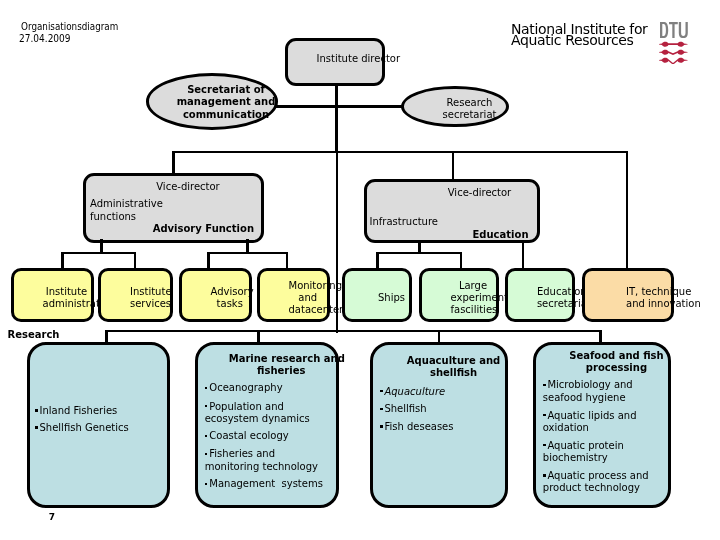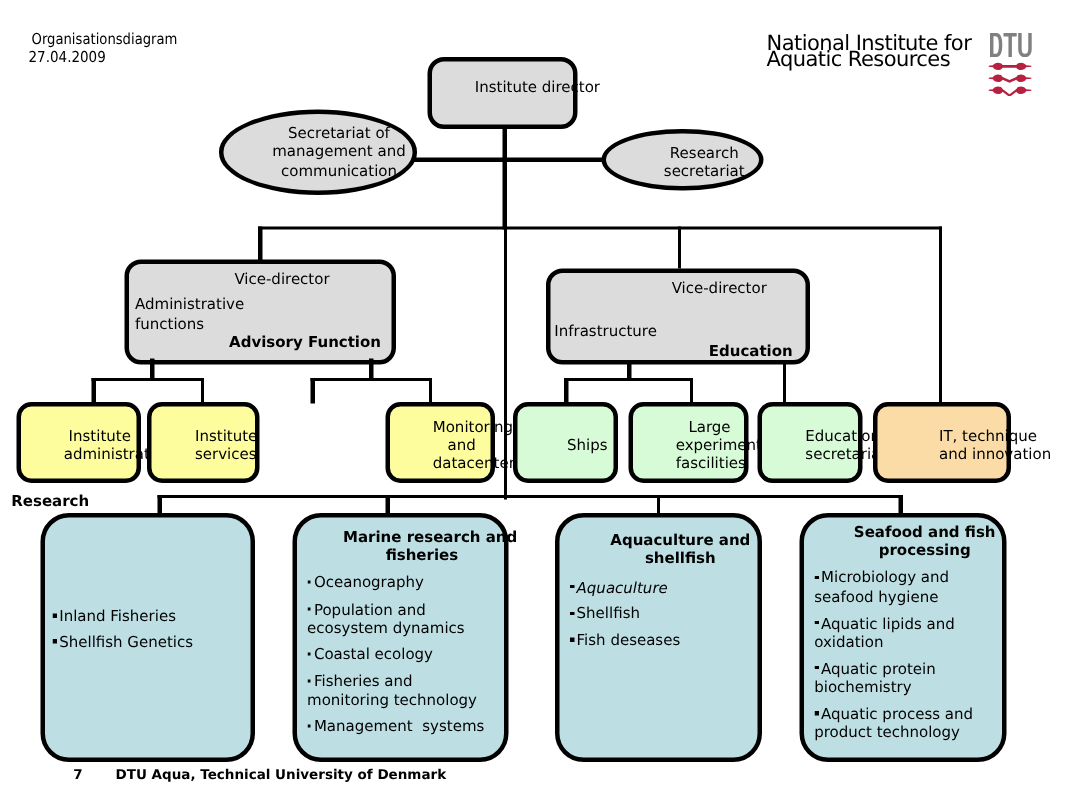--- a/index.html
+++ b/index.html
@@ -71,21 +71,21 @@
   <div class="vl" style="left:172px;top:150.5px;width:2.5px;height:24px;"></div>
   <div class="vl" style="left:451.5px;top:150.5px;width:2.5px;height:28px;"></div>
   <div class="vl" style="left:625.5px;top:150.5px;width:2.5px;height:118px;"></div>
   <div class="vl" style="left:335.5px;top:150.5px;width:2.5px;height:182px;"></div>
 
   <div class="node grey" style="left:284.5px;top:37.5px;width:100px;height:48.5px;">
     <div class="txt ctr" style="left:0;right:0;top:12.5px;">Institute director</div>
   </div>
 
   <div class="ell" style="left:145.5px;top:73px;width:132px;height:56.5px;">
-    <div class="txt ctr" style="left:-3px;right:-3px;top:8.2px;">Secretariat of
+    <div class="txt ctr" style="left:-3px;right:-3px;top:8.2px;font-weight:bold;">Secretariat of
 management and
 communication</div>
   </div>
 
   <div class="ell" style="left:401px;top:85.5px;width:108px;height:41.5px;">
     <div class="txt ctr" style="left:-3px;right:-3px;top:8.2px;">Research
 secretariat</div>
   </div>
 
   <div class="node grey" style="left:83px;top:172.8px;width:181px;height:70.1px;">
@@ -117,20 +117,24 @@
   <div class="vl" style="left:459.5px;top:251.5px;width:2.5px;height:17.5px;"></div>
   <div class="vl" style="left:521.5px;top:240.5px;width:2.5px;height:28.5px;"></div>
 
   <div class="node yel" style="left:10.5px;top:267.7px;width:83px;height:54.4px;">
     <div class="txt ctr" style="left:0;right:0;top:15px;">Institute
 administration</div>
   </div>
   <div class="node yel" style="left:98px;top:267.7px;width:75px;height:54.4px;">
     <div class="txt ctr" style="left:0;right:0;top:15px;">Institute
 services</div>
+  </div>
+  <div class="node yel" style="left:178.5px;top:267.7px;width:73.5px;height:54.4px;">
+    <div class="txt ctr" style="left:0;right:0;top:15px;">Advisory
+tasks</div>
   </div>
   <div class="node yel" style="left:256.5px;top:267.7px;width:73.5px;height:54.4px;">
     <div class="txt ctr" style="left:0;right:0;top:9px;">Monitoring
 and
 datacenter</div>
   </div>
   <div class="node grn" style="left:341.8px;top:267.7px;width:70.4px;height:54.4px;">
     <div class="txt ctr" style="left:0;right:0;top:21px;">Ships</div>
   </div>
   <div class="node grn" style="left:418.5px;top:267.7px;width:80px;height:54.4px;">
@@ -186,15 +190,14 @@
 seafood hygiene</span></div>
     <div class="txt" style="left:7px;top:64.5px;"><span class="bul">·</span><span>Aquatic lipids and
 oxidation</span></div>
     <div class="txt" style="left:7px;top:124.8px;"><span class="bul">·</span><span>Aquatic process and
 product technology</span></div>
     <div class="txt" style="left:7px;top:94.6px;"><span class="bul">·</span><span>Aquatic protein
 biochemistry</span></div>
   </div>
 
   <div class="txt b" style="left:48.8px;top:511.5px;font-size:9px;line-height:11px;">7</div>
-  <div class="txt b" style="left:77px;top:511.5px;font-size:9px;line-height:11px;">DTU Aqua, Technical University of Denmark</div>
 
 </div>
 
 </body></html>

